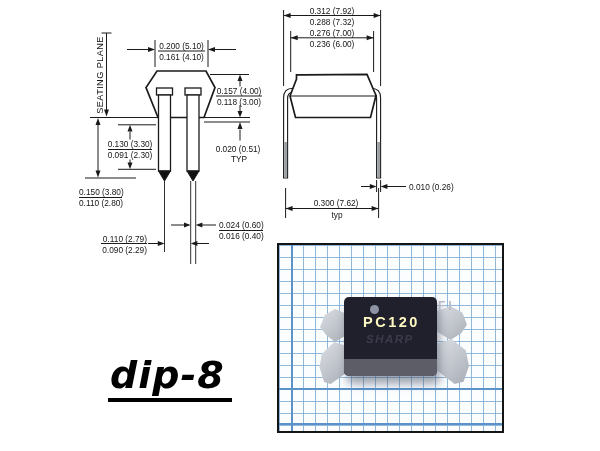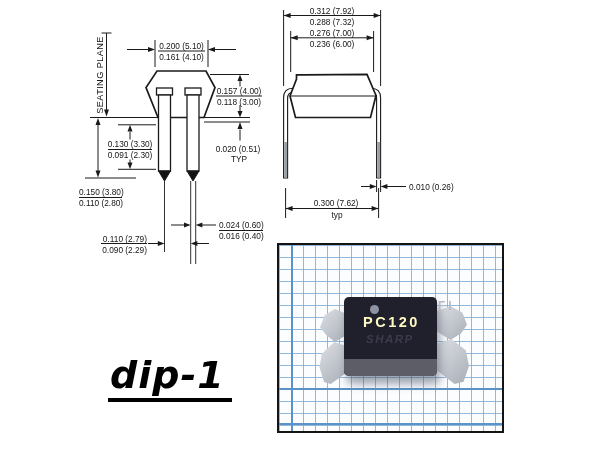--- a/index.html
+++ b/index.html
@@ -209,15 +209,15 @@
     <div id="chip">
       <div class="bottomface"></div>
       <div class="dot"></div>
       <div class="fi">FI</div>
       <div class="pn">PC120</div>
       <div class="brand">SHARP</div>
     </div>
   </div>
 
   
-  <div id="dip4">dip-1</div>
+  <div id="dip4">dip-8</div>
 
 </div>
 
 </body></html>

